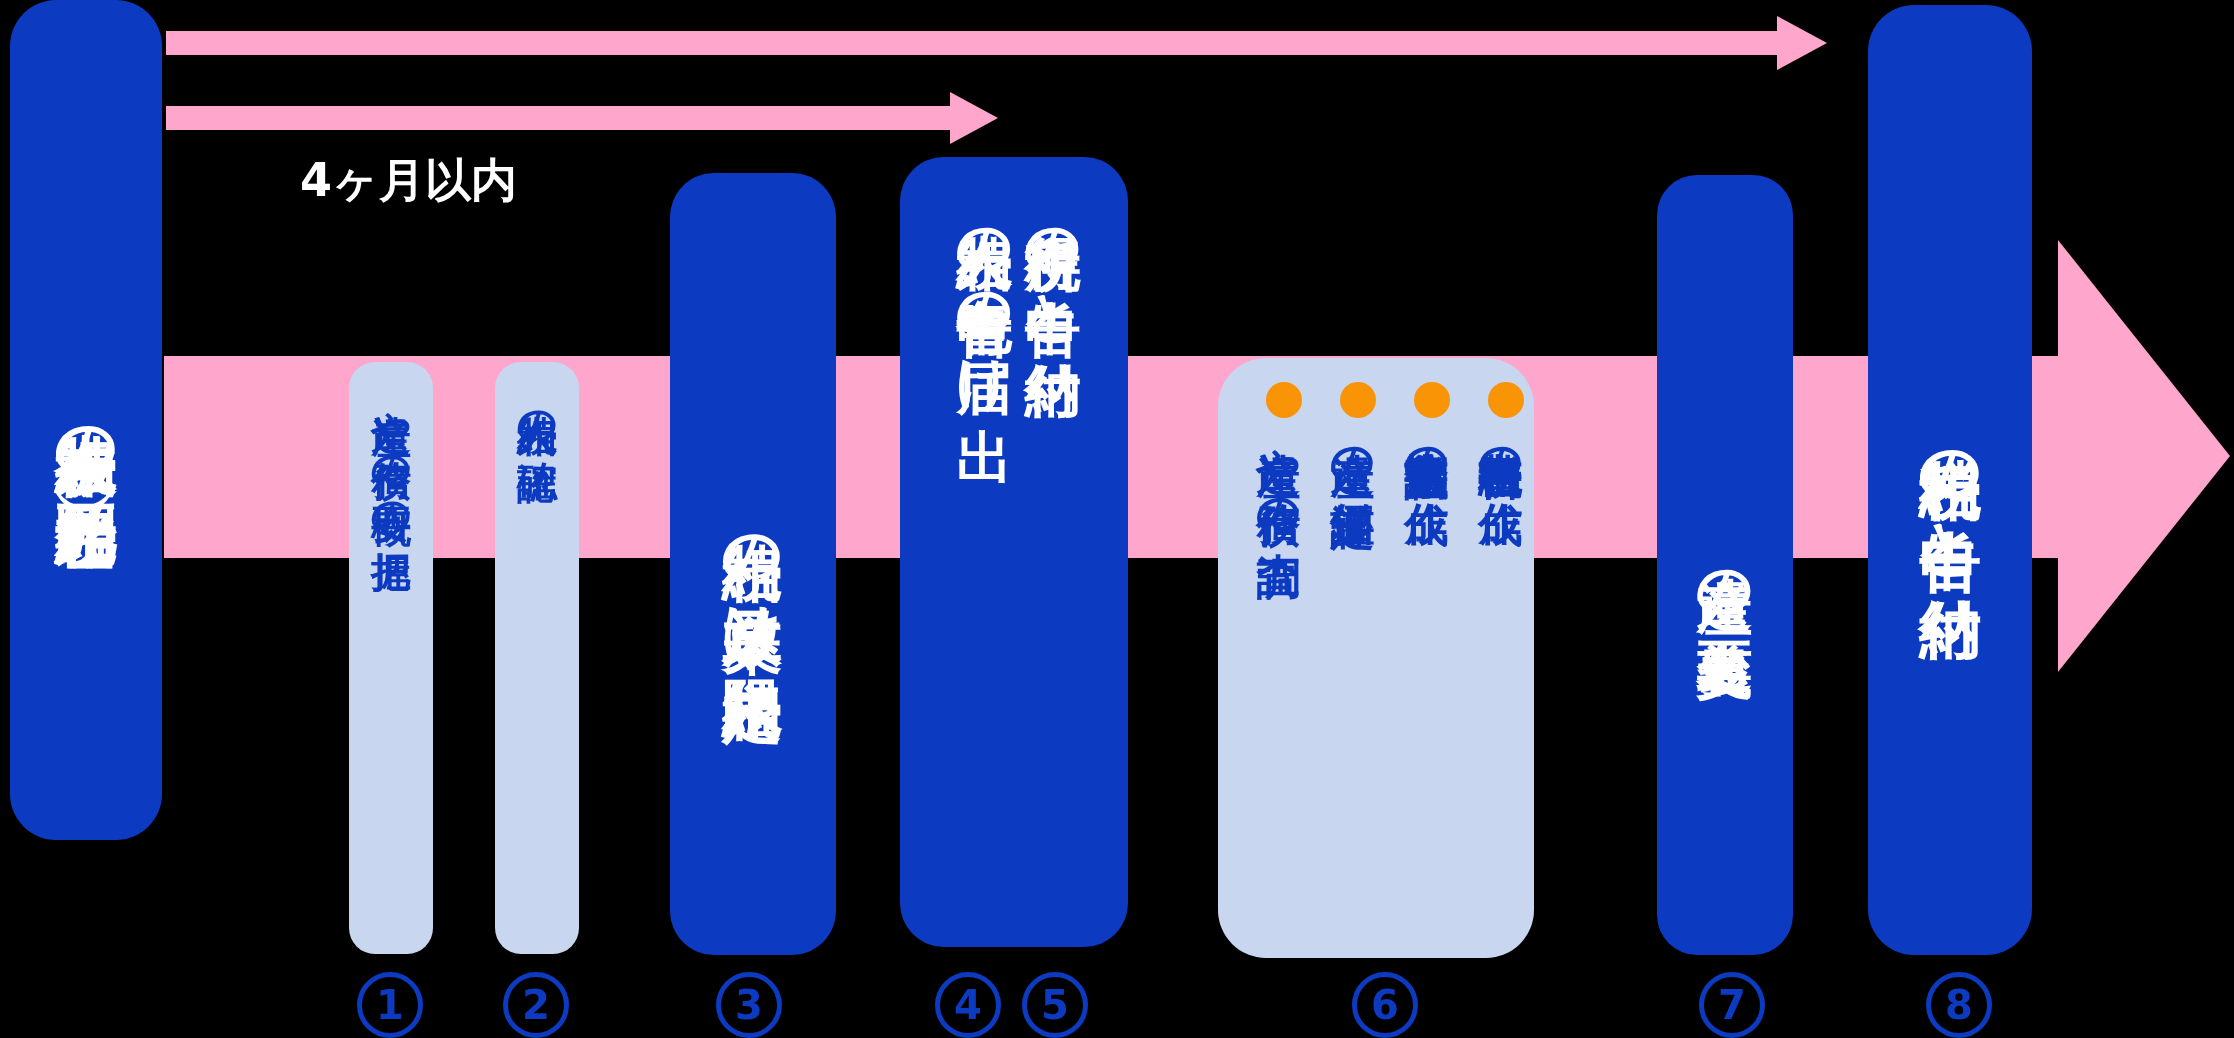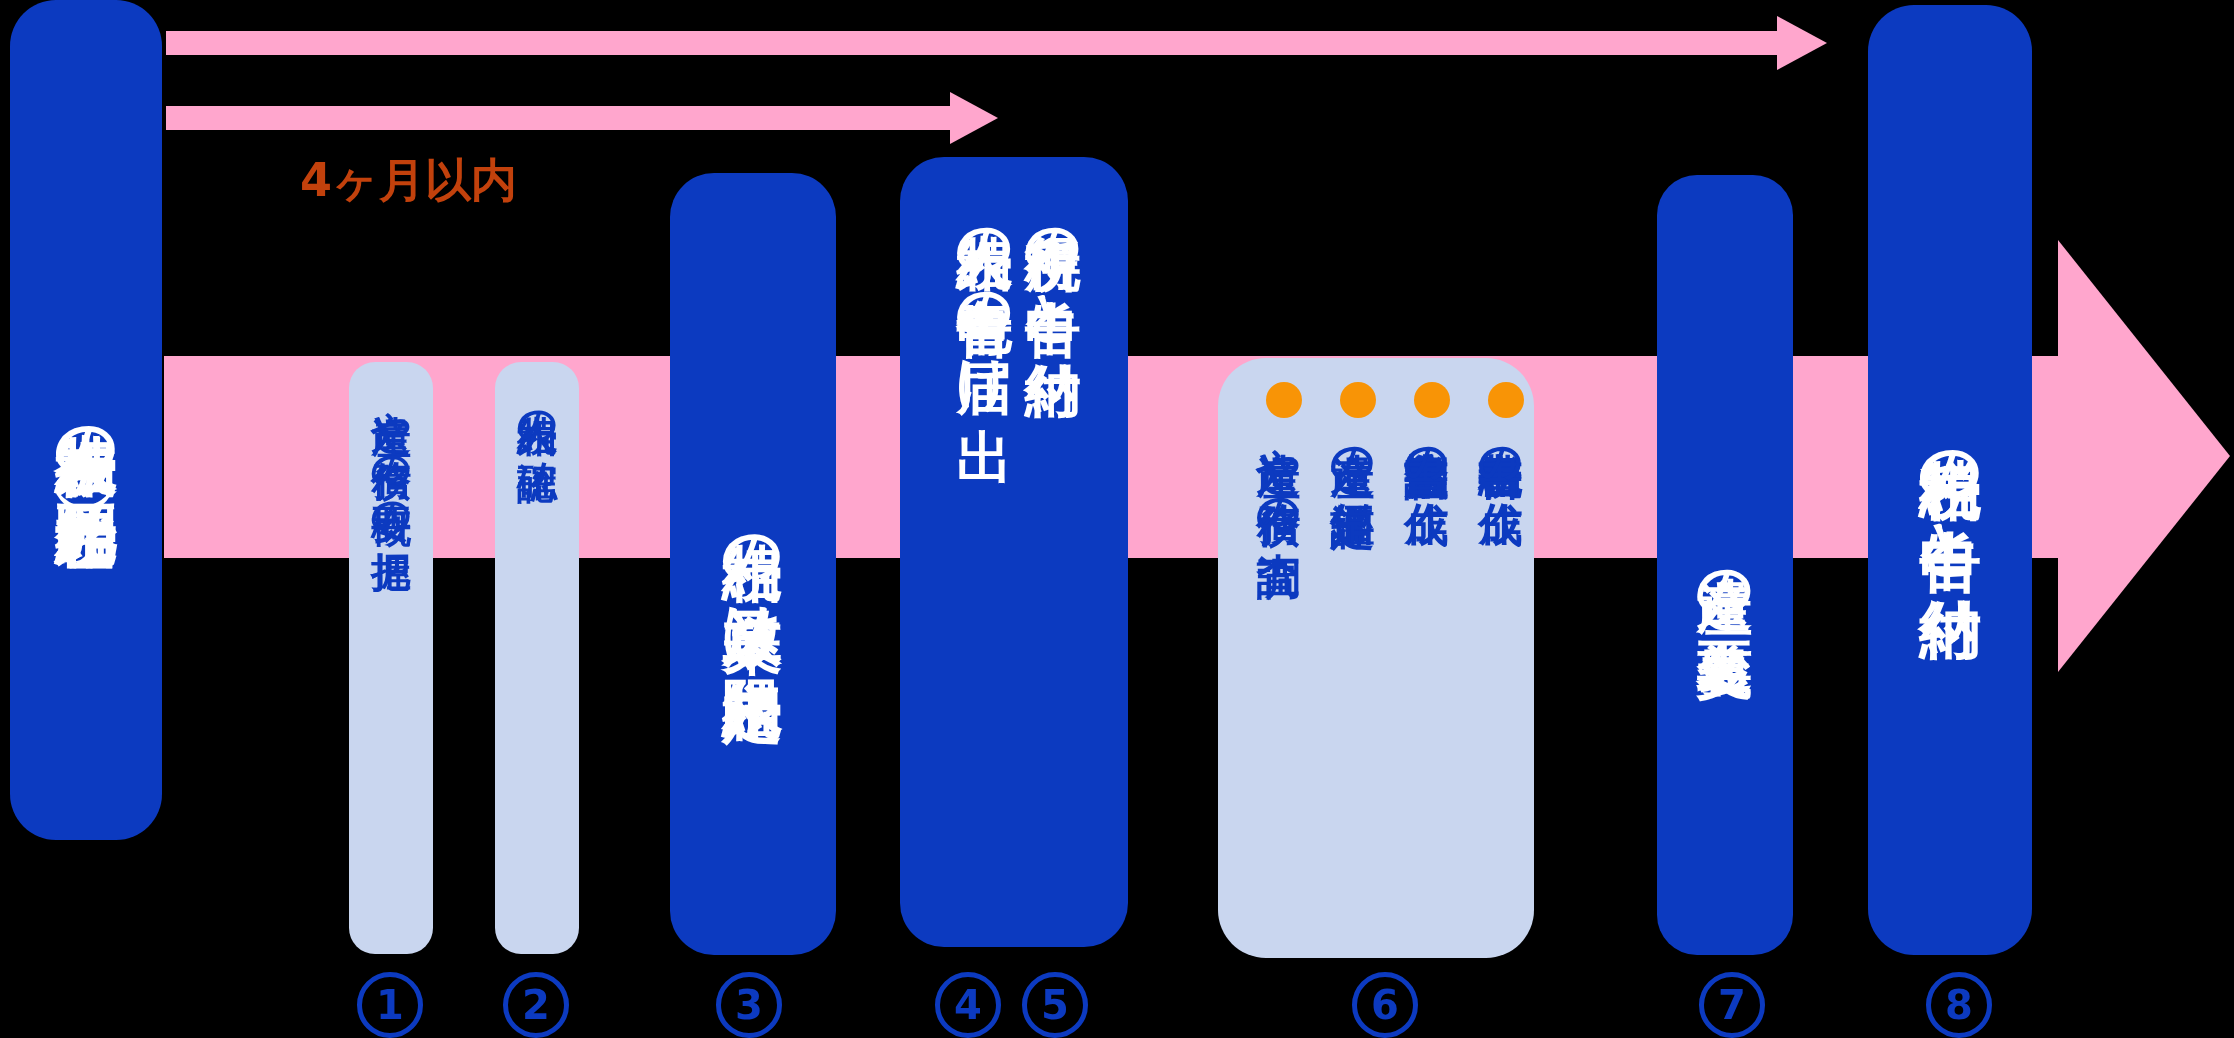--- a/index.html
+++ b/index.html
@@ -25,21 +25,21 @@
   .step6 .item{margin-left:28px;}
   .bullet{display:inline-block;width:36px;height:36px;border-radius:50%;background:#f89406;margin-block-end:10px;}
   .step7{left:1657px;top:175px;width:136px;height:780px;border-radius:40px;font-size:56px;font-weight:bold;}
   .step8{left:1868px;top:5px;width:164px;height:950px;border-radius:46px;font-size:62px;font-weight:bold;}
 
   .arrow-shaft{position:absolute;background:#ffa6cd;}
   .shaft-long{left:166px;top:31px;width:1611px;height:24px;}
   .head-long{position:absolute;left:1777px;top:16px;width:50px;height:54px;background:#ffa6cd;clip-path:polygon(0 0,100% 50%,0 100%);}
   .shaft-4m{left:166px;top:106px;width:784px;height:24px;}
   .head-4m{position:absolute;left:950px;top:92px;width:48px;height:52px;background:#ffa6cd;clip-path:polygon(0 0,100% 50%,0 100%);}
-  .four-months{position:absolute;left:300px;top:150px;font-size:46px;font-weight:bold;color:#c2410c;}
+  .four-months{position:absolute;left:300px;top:150px;font-size:46px;font-weight:bold;color:#ffffff;}
 
   .band{position:absolute;left:164px;top:356px;width:1896px;height:202px;background:#ffa6cd;}
   .band-head{position:absolute;left:2058px;top:240px;width:172px;height:432px;background:#ffa6cd;clip-path:polygon(0 0,100% 50%,0 100%);}
 
   .num{position:absolute;top:972px;width:56px;height:56px;border:5px solid #0c3ac0;border-radius:50%;
        display:flex;align-items:center;justify-content:center;color:#0c3ac0;font-size:40px;font-weight:bold;background:transparent;}
   .n1{left:357px;} .n2{left:503px;} .n3{left:716px;} .n4{left:935px;} .n5{left:1022px;}
   .n6{left:1352px;} .n7{left:1699px;} .n8{left:1926px;}
 </style>
 </head>

